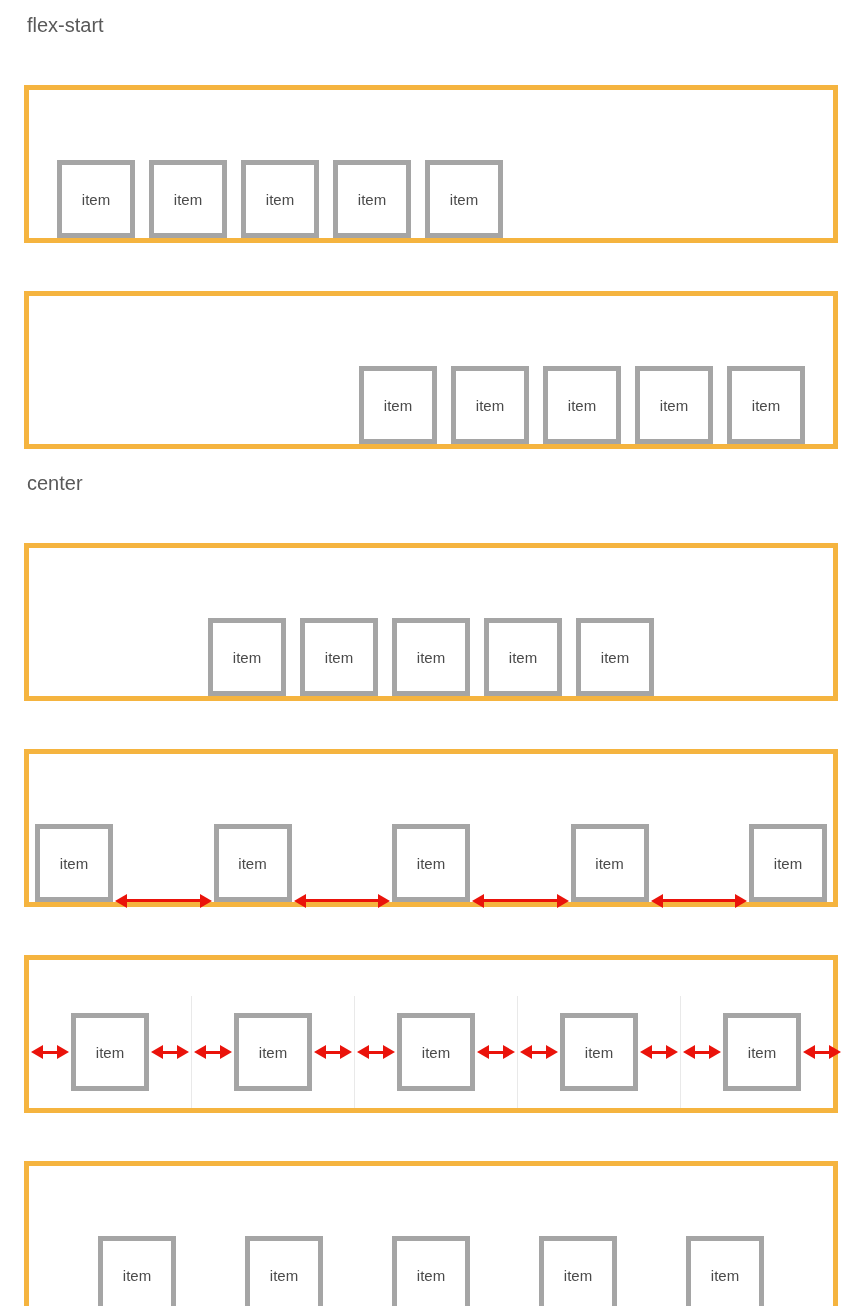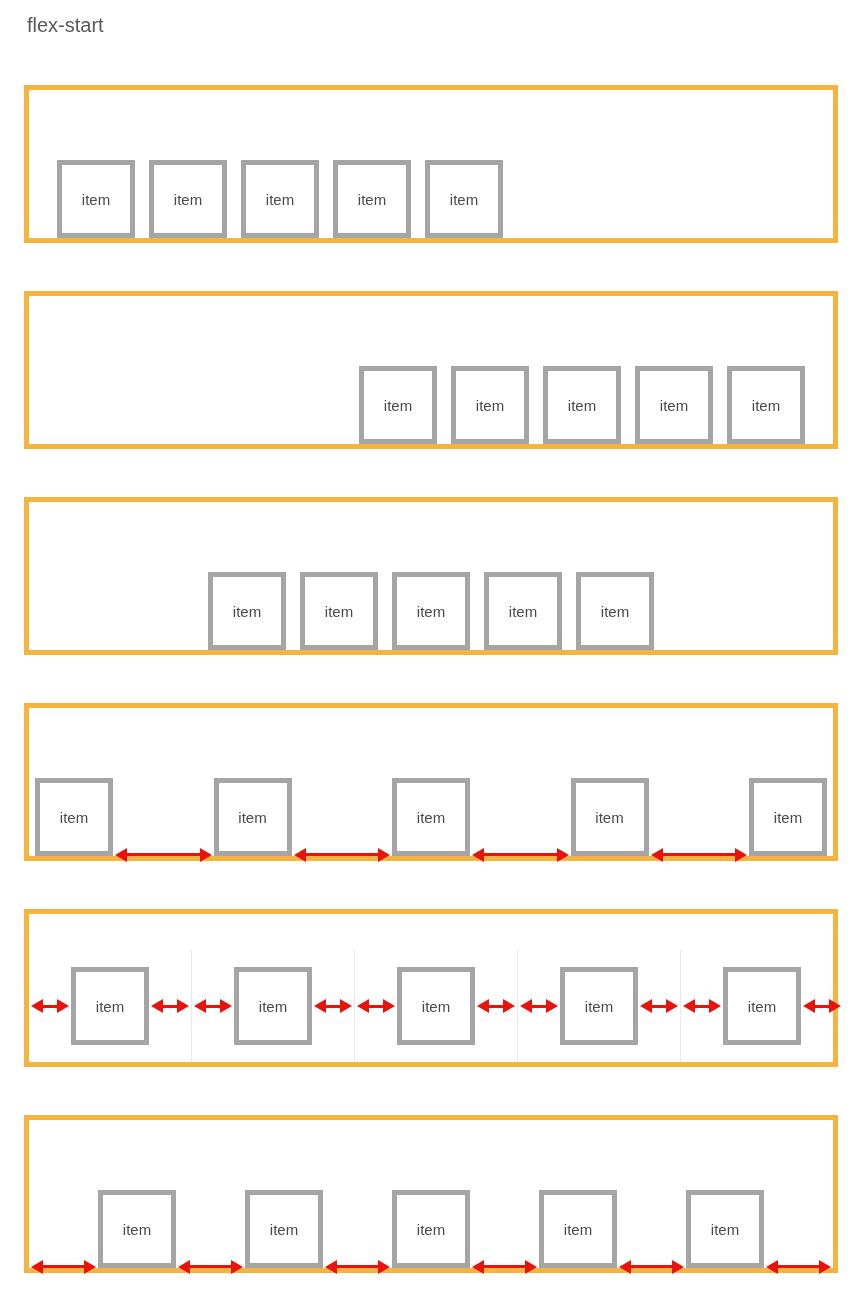--- a/index.html
+++ b/index.html
@@ -89,20 +89,21 @@
   <div class="flex-row j-end">
     <div class="item">item</div>
     <div class="item">item</div>
     <div class="item">item</div>
     <div class="item">item</div>
     <div class="item">item</div>
   </div>
 </div>
 
 <div class="section">
+  <h2 class="section-label">center</h2>
   <div class="flex-row j-center">
     <div class="item">item</div>
     <div class="item">item</div>
     <div class="item">item</div>
     <div class="item">item</div>
     <div class="item">item</div>
   </div>
 </div>
 
 <div class="section">

